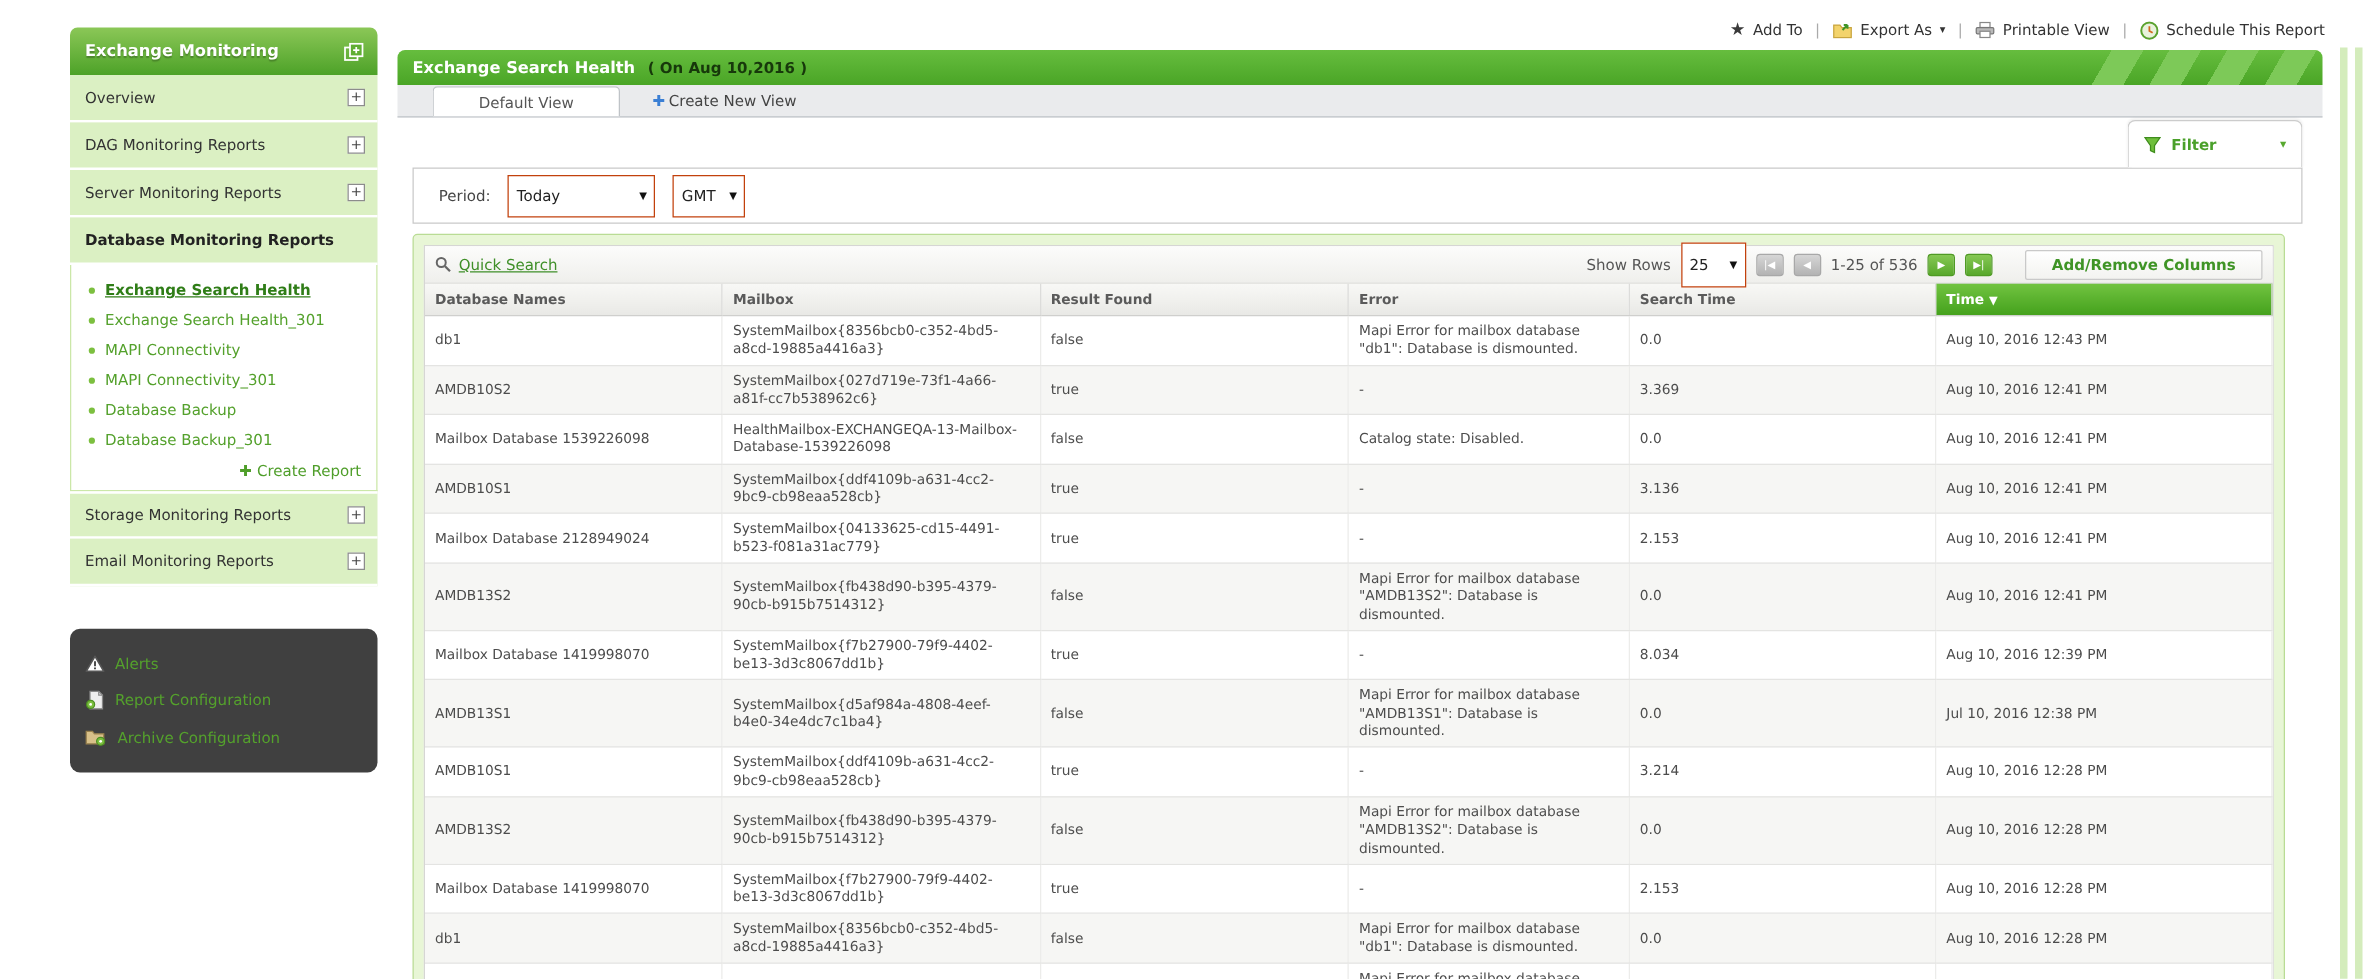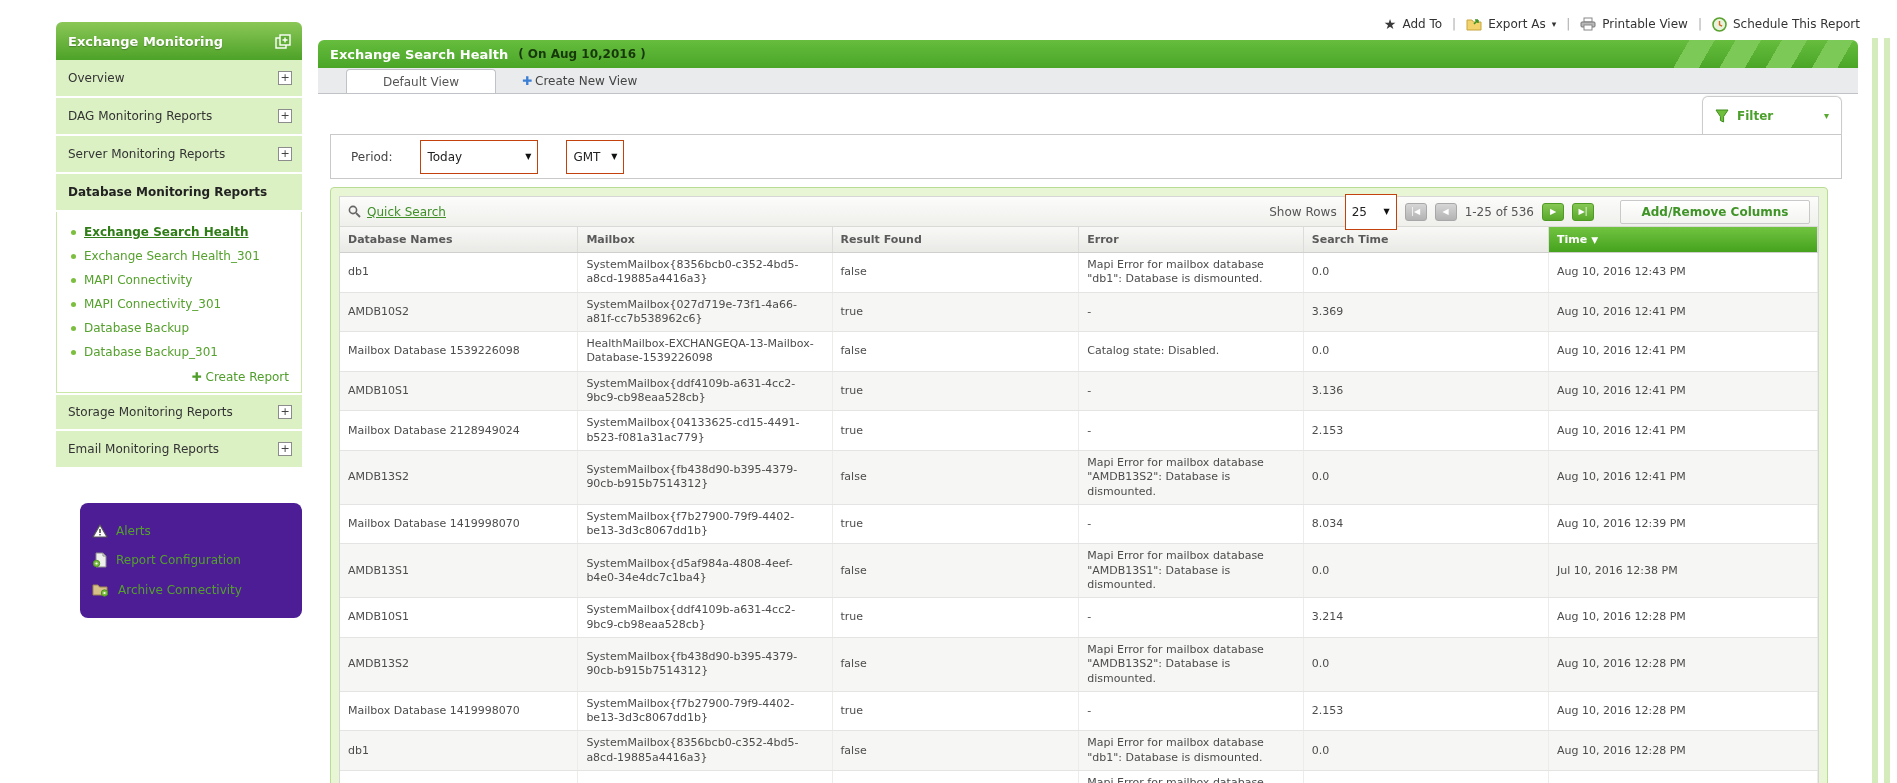--- a/index.html
+++ b/index.html
@@ -29,21 +29,21 @@
   .plusbox { width:14px; height:14px; background:#fff; border:1px solid #8c8c8c; color:#444;
     font-size:11px; line-height:11px; text-align:center; }
   #sb-sub { background:#fff; border:1px solid #cbe7a8; border-top:none; padding:8px 10px 6px 14px; }
   .sb-link { display:flex; align-items:center; gap:8px; padding:5px 0; color:#54a12c;
     cursor:pointer; }
   .bullet { width:5px; height:5px; border-radius:50%; background:#7cbf3f; flex:0 0 auto; }
   .sb-link.active span.lbl { font-weight:bold; text-decoration:underline; color:#2f7d17; }
   #create-report { display:flex; justify-content:flex-end; align-items:center; gap:4px;
     color:#4f9e2a; padding:6px 2px 2px 0; cursor:pointer; }
   .plus-green { color:#4f9e2a; font-size:12px; }
-  #sb-footer { margin-top:34px; background:#4c1d95; border-radius:8px; padding:14px 12px;margin-left:24px; }
+  #sb-footer { margin-top:34px; background:#404040; border-radius:8px; padding:14px 12px; }
   .sbf-link { display:flex; align-items:center; gap:8px; color:#54a12c; padding:7px 0; cursor:pointer; }
 
   
   #main { position:absolute; left:318px; top:40px; width:1540px; }
   #title-bar { position:relative; height:28px; background:linear-gradient(#66bd3e,#4aa526);
     border-radius:6px 6px 0 0; display:flex; align-items:center; gap:10px; padding:0 12px; overflow:hidden; }
   #title-bar .t1 { color:#fff; font-weight:bold; font-size:13px; }
   #title-bar .t2 { color:#17380b; font-weight:bold; font-size:12px; }
   #title-stripes { position:absolute; right:0; top:0; height:100%; width:190px;
     background:repeating-linear-gradient(-60deg, transparent 0 18px, #7dc958 18px 40px); }
@@ -59,21 +59,21 @@
 
   #filter-row { position:relative; height:40px; }
   #filter-btn { position:absolute; right:16px; top:2px; width:140px; height:38px; background:#fff;
     border:1px solid #ccc; border-bottom:none; border-radius:6px 6px 0 0;
     display:flex; align-items:center; gap:8px; padding:0 12px; cursor:pointer;
     box-shadow:0 -1px 2px rgba(0,0,0,.05); }
   #filter-btn .flabel { color:#4aa02a; font-weight:bold; font-size:12px; flex:1; }
   .filter-caret { color:#58a930; font-size:10px; }
 
   #period-panel { margin:0 16px 0 12px; height:45px; border:1px solid #c9c9c9; background:#fff;
-    display:flex; align-items:center; gap:28px; padding-left:20px; font-size:12px; color:#444; }
+    display:flex; align-items:center; gap:14px; padding-left:20px; font-size:12px; color:#444; }
   .selectbox { border:1px solid #c2410c; background:#fff; height:22px; display:flex;
     align-items:center; justify-content:space-between; padding:16px 6px; color:#222; cursor:pointer; }
   .selectbox .dd { font-size:8px; color:#111; margin-left:10px; }
   #period-select { width:118px; }
   #tz-select { width:58px; }
 
   #table-panel { margin:8px 30px 0 12px; background:#e8f6d6; border:1px solid #b9dc94;
     border-radius:4px; padding:8px; height:700px; }
   #table-box { background:#fff; border:1px solid #d6d6d4; }
 
@@ -242,21 +242,21 @@
       <span>Report Configuration</span>
     </div>
     <div class="sbf-link">
       <span>
         <svg width="18" height="15" viewBox="0 0 18 15">
           <path d="M1 3 h5 l1.5 2 H15 v8 H1 z" fill="#d8c089" stroke="#9a824e"></path>
           <circle cx="12.5" cy="11" r="3.2" fill="#7cbf3f" stroke="#4c8f22"></circle>
           <circle cx="12.5" cy="11" r="1.1" fill="#fff"></circle>
         </svg>
       </span>
-      <span>Archive Connectivity</span>
+      <span>Archive Configuration</span>
     </div>
   </div>
 </div>
 
 <div id="main">
   <div id="title-bar">
     <span class="t1">Exchange Search Health</span>
     <span class="t2">( On Aug 10,2016 )</span>
     <div id="title-stripes"></div>
   </div>

